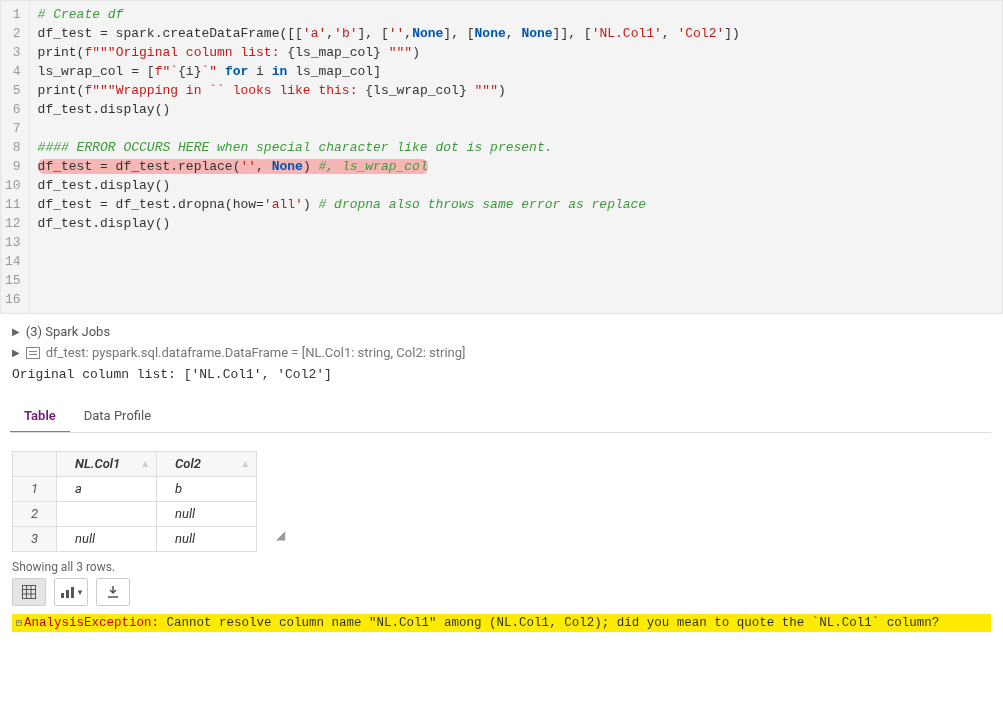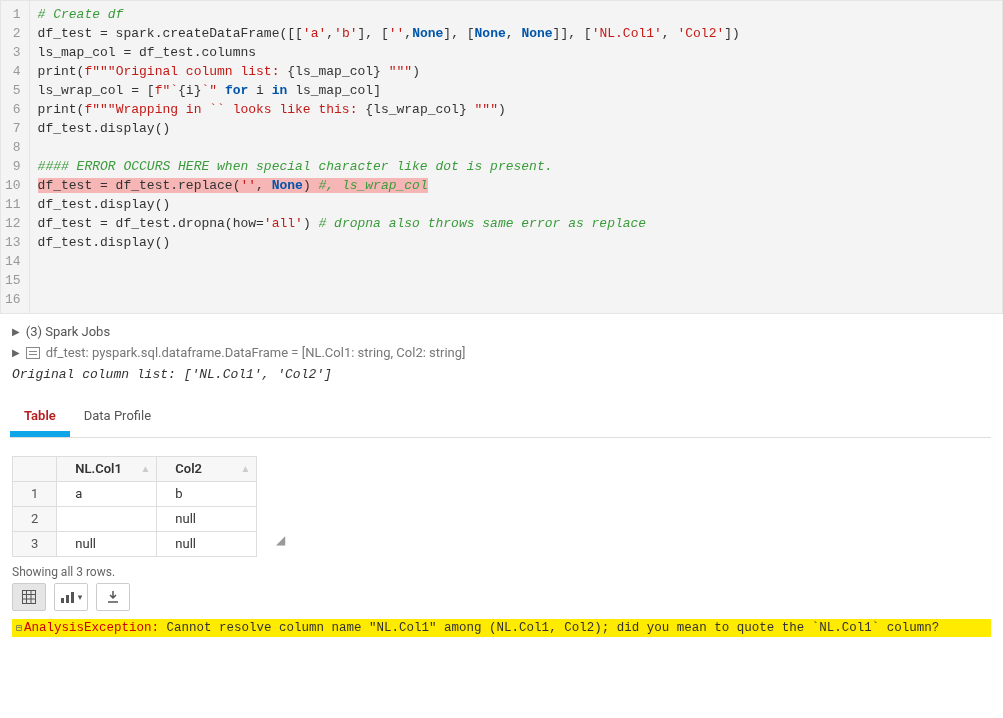--- a/index.html
+++ b/index.html
@@ -29,33 +29,33 @@
   }
   .gutter div { height: 19px; line-height: 19px; }
   .code-lines { padding: 4px 8px; flex: 1; }
   .code-lines div.line { height: 19px; line-height: 19px; white-space: pre; }
   .c-comment { color: #3a9b3a; font-style: italic; text-align: center; }
   .c-ident { color: #333; }
   .c-str { color: #c41a16; }
   .c-kw { color: #0055aa; font-weight: bold; }
   .c-const { color: #0055aa; font-weight: bold; text-align: center; }
   .c-strf { color: #c41a16; }
-  .hl-red { background: #f7b6b6; }
+  .hl-red { background: #f7b6b6; border-radius: 6px; }
   .output-area { padding: 10px 12px 0 12px; font-size: 13px; }
   .out-row { display: flex; align-items: center; gap: 6px; margin-bottom: 6px; color: #555; }
   .triangle { display:inline-block; font-size:10px; color:#666; cursor:pointer; }
-  .mono { font-family: "Consolas","Courier New",monospace; white-space: pre; line-height:18px;font-style:italic; }
+  .mono { font-family: "Consolas","Courier New",monospace; white-space: pre; line-height:18px; }
   .dim { color: #777; }
   .tabs { display:flex; border-bottom:1px solid #ddd; margin: 16px 0 0 -2px; }
   .tab { padding:8px 14px; cursor:pointer; color:#555; font-size:13px; }
-  .tab.active { color:#b91c1c; font-weight:600; border-bottom:6px solid #0ea5e9; }
+  .tab.active { color:#701a75; font-weight:600; border-bottom:1px solid #0ea5e9; }
   .datagrid { margin: 18px 0 0 0; border-collapse: collapse; }
   .datagrid th, .datagrid td {
     border:1px solid #ddd; padding:4px 18px; font-size:13px; text-align:left;
-    height:24px; line-height:16px; background:#fff;
+    height:24px; line-height:16px; background:#fff;font-style:italic;
   }
   .datagrid th { background:#f7f7f7; color:#333; font-weight:600; position:relative; }
   .datagrid th .sort-caret { position:absolute; right:6px; color:#ccc; font-size:10px; }
   .datagrid td.rownum { background:#f7f7f7; text-align:center; color:#555; width:34px; }
   .datagrid th.rownum-h { width:34px; background:#f7f7f7; }
   .datagrid .col1 { width:100px; }
   .datagrid .col2 { width:100px; }
   .showing { padding:8px 0 4px 0; color:#666; font-size:12px; }
   .toolbar { display:flex; gap:8px; margin-bottom:8px; position:relative; }
   .tbtn {
@@ -100,21 +100,20 @@
       <div>11</div>
       <div>12</div>
       <div>13</div>
       <div>14</div>
       <div>15</div>
       <div>16</div>
     </div>
   <div class="code-lines" id="codelines">
       <div class="line"><span class="c-comment"># Create df</span></div>
       <div class="line"><span class="c-ident">df_test = spark.createDataFrame([[</span><span class="c-str">'a'</span><span class="c-ident">,</span><span class="c-str">'b'</span><span class="c-ident">], [</span><span class="c-str">''</span><span class="c-ident">,</span><span class="c-const">None</span><span class="c-ident">], [</span><span class="c-const">None</span><span class="c-ident">, </span><span class="c-const">None</span><span class="c-ident">]], [</span><span class="c-str">'NL.Col1'</span><span class="c-ident">, </span><span class="c-str">'Col2'</span><span class="c-ident">])</span></div>
-      <div class="line"><span class="c-ident">ls_map_col = df_test.columns</span></div>
       <div class="line"><span class="c-ident">print(</span><span class="c-strf">f"""Original column list: </span><span class="c-ident">{</span><span class="c-ident">ls_map_col</span><span class="c-ident">}</span><span class="c-strf"> """</span><span class="c-ident">)</span></div>
       <div class="line"><span class="c-ident">ls_wrap_col = [</span><span class="c-strf">f"`</span><span class="c-ident">{</span><span class="c-ident">i</span><span class="c-ident">}</span><span class="c-strf">`"</span><span class="c-ident"> </span><span class="c-kw">for</span><span class="c-ident"> i </span><span class="c-kw">in</span><span class="c-ident"> ls_map_col]</span></div>
       <div class="line"><span class="c-ident">print(</span><span class="c-strf">f"""Wrapping in `` looks like this: </span><span class="c-ident">{</span><span class="c-ident">ls_wrap_col</span><span class="c-ident">}</span><span class="c-strf"> """</span><span class="c-ident">)</span></div>
       <div class="line"><span class="c-ident">df_test.display()</span></div>
       <div class="line"><span class="c-ident"></span></div>
       <div class="line"><span class="c-comment">#### ERROR OCCURS HERE when special character like dot is present.</span></div>
       <div class="line"><span class="hl-red"><span class="c-ident">df_test = df_test.replace(</span><span class="c-str">''</span><span class="c-ident">, </span><span class="c-const">None</span><span class="c-ident">)</span><span class="c-comment"> #, ls_wrap_col</span></span></div>
       <div class="line"><span class="c-ident">df_test.display()</span></div>
       <div class="line"><span class="c-ident">df_test = df_test.dropna(how=</span><span class="c-str">'all'</span><span class="c-ident">)</span><span class="c-comment"> # dropna also throws same error as replace</span></div>
       <div class="line"><span class="c-ident">df_test.display()</span></div>

